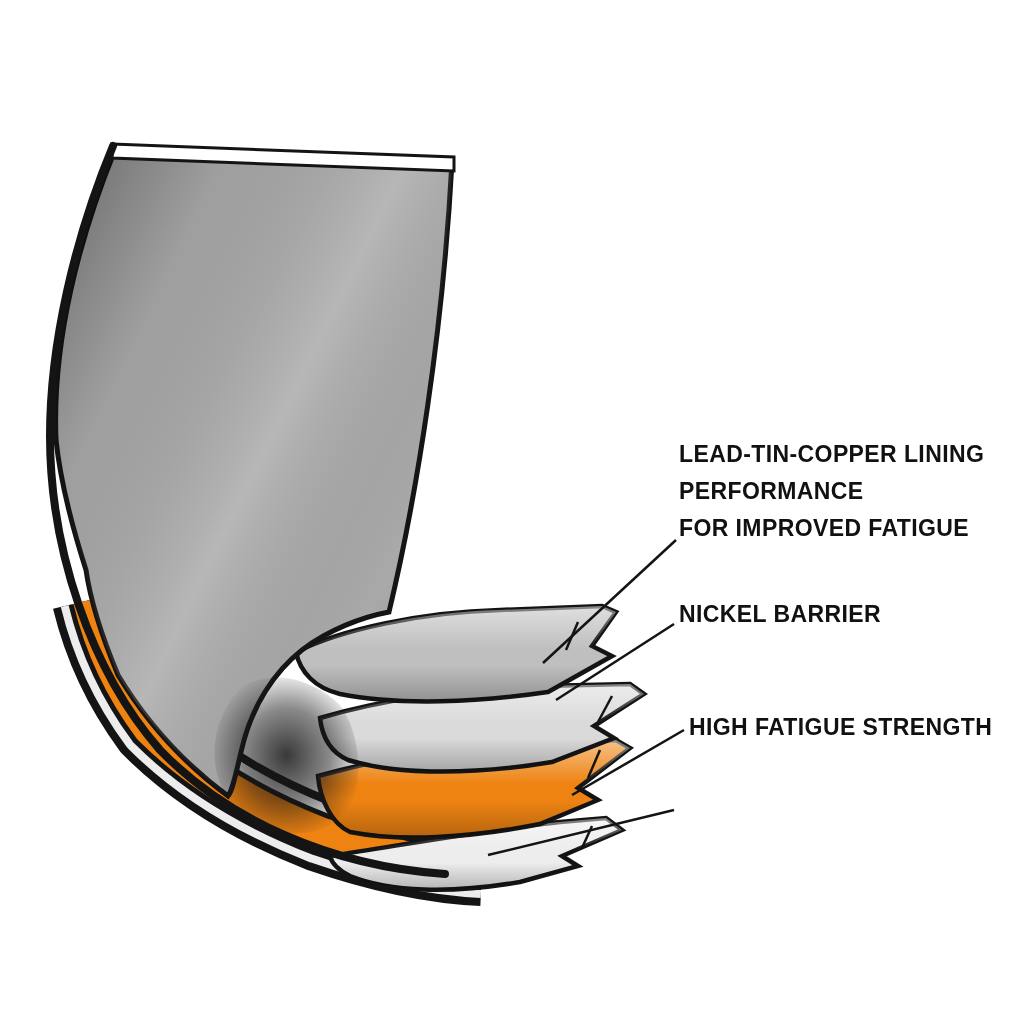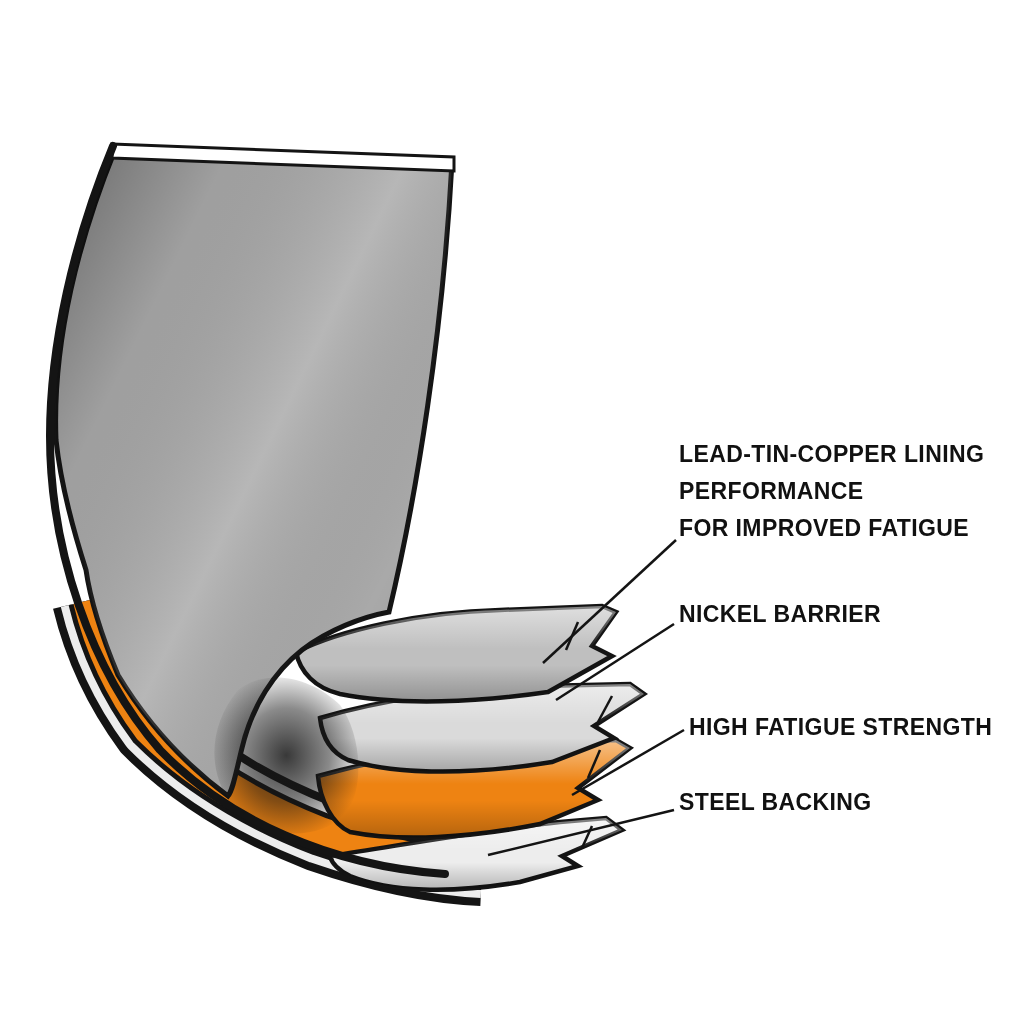--- a/index.html
+++ b/index.html
@@ -127,17 +127,14 @@
   </div>
 
   <div class="callout" style="left:679px;top:596px;">
     <div>NICKEL BARRIER</div>
   </div>
 
   <div class="callout" style="left:689px;top:672px;margin-top:37px;">
     <div>HIGH FATIGUE STRENGTH</div>
   </div>
 
-  <div class="callout" style="left:679px;top:784px;">
-    <div>STEEL BACKING</div>
-  </div>
 
 </div>
 
 </body></html>

